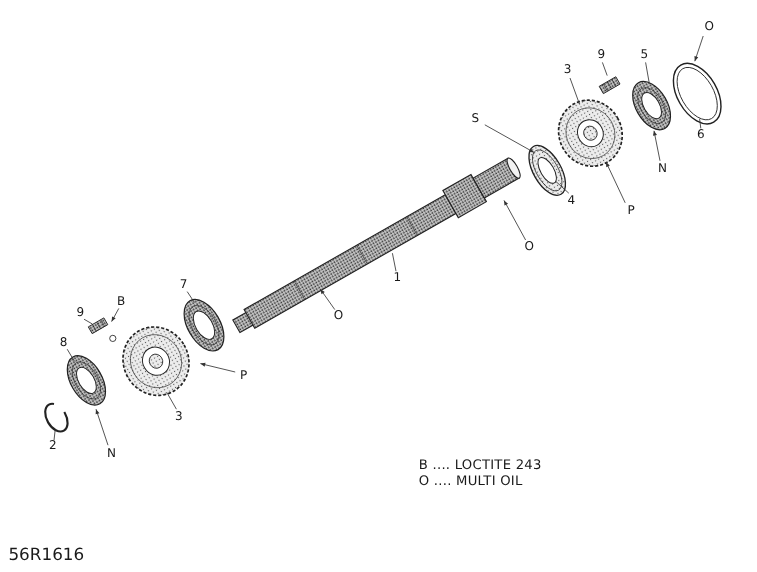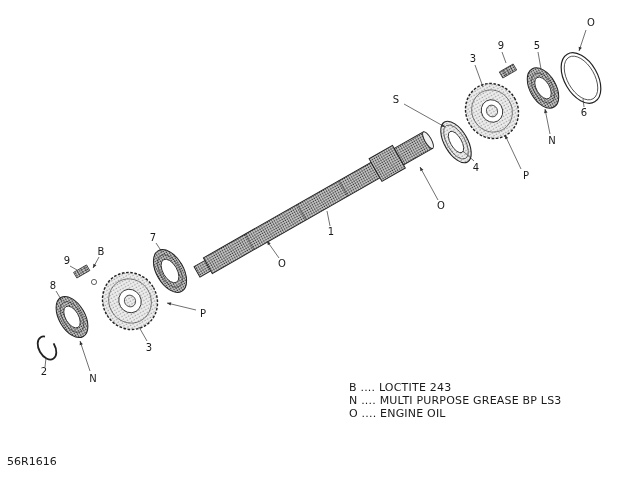--- a/index.html
+++ b/index.html
@@ -29,21 +29,21 @@
     font-size: 11px;
     line-height: 13.2px;
     letter-spacing: 0.2px;
     color: currentColor;
   }
   .legend-row { white-space: nowrap; }
   .drawing-number {
     position: absolute;
     left: 7px;
     top: 455px;
-    font-size: 11px;
+    font-size: 14px;
     color: currentColor;
   }
 </style>
 </head>
 <body>
 
 <div class="stage" style="color: rgb(26, 26, 26);">
 
   <svg width="631" height="477" viewBox="0 0 631 477">
     <defs>
@@ -181,19 +181,18 @@
       <span class="callout" style="left: 282px; top: 264px;">O</span>
       <span class="callout" style="left: 441px; top: 206px;">O</span>
       <span class="callout" style="left: 591px; top: 23px;">O</span>
       <span class="callout" style="left: 203px; top: 314px;">P</span>
       <span class="callout" style="left: 526px; top: 176px;">P</span>
       <span class="callout" style="left: 396px; top: 100px;">S</span>
     </div>
 
   <div class="legend">
       <div class="legend-row"><span>B</span><span> .... </span><span>LOCTITE 243</span></div>
-      <div class="legend-row"><span>N</span><span> .... </span><span>MULTI PURPOSE GREASE BP LS3</span></div>
-      <div class="legend-row"><span>O</span><span> .... </span><span>ENGINE OIL</span></div>
+      <div class="legend-row"><span>O</span><span> .... </span><span>MULTI OIL</span></div>
     </div>
 
   <div class="drawing-number">56R1616</div>
 
 </div>
 
 </body></html>

